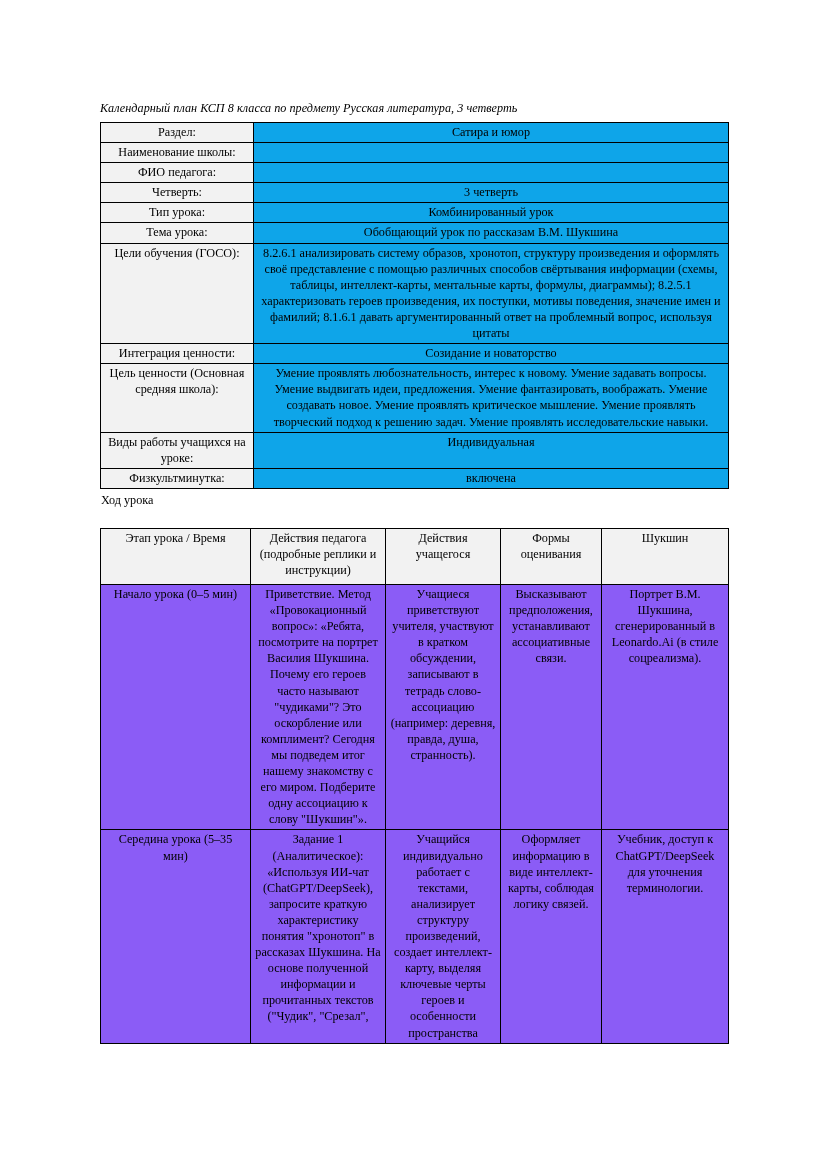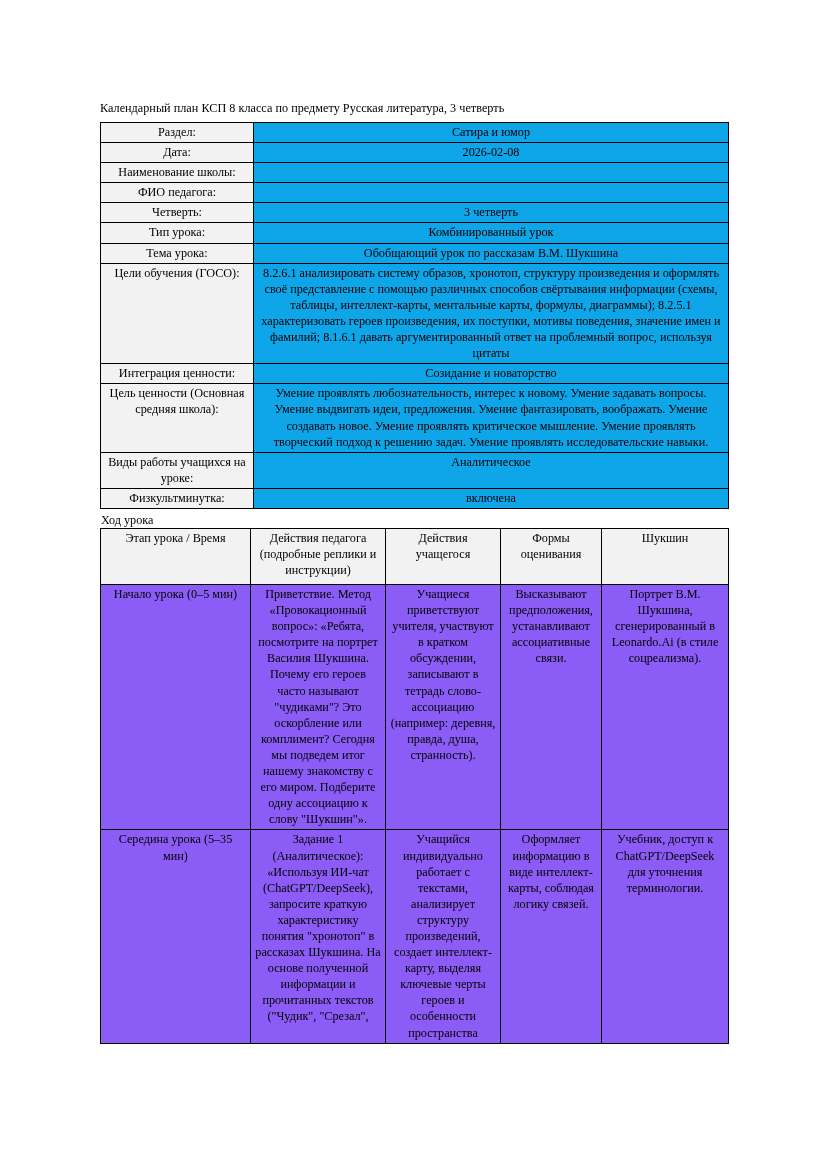--- a/index.html
+++ b/index.html
@@ -22,20 +22,21 @@
     height: 1170px;
     box-sizing: border-box;
     padding: 100px 99px 0 100px;
   }
   .doc-title {
     font-size: 12.2px;
     line-height: 16px;
     margin: 0 0 6px 0;
     letter-spacing: 0.02px;
     white-space: nowrap;
+    font-style: italic;
   }
   .section-label {
     font-size: 12.2px;
     line-height: 16px;
     margin: 3px 0 4px 1px;
   }
   table {
     border-collapse: collapse;
     table-layout: fixed;
     width: 628px;
@@ -101,24 +102,20 @@
     <colgroup>
         <col style="width:153px">
         <col style="width:475px">
       </colgroup>
     <tbody>
       <tr>
         <td class="lbl">Раздел:</td>
         <td class="val">Сатира и юмор</td>
       </tr>
       <tr>
-        <td class="lbl">Дата:</td>
-        <td class="val">2026-02-08</td>
-      </tr>
-      <tr>
         <td class="lbl">Наименование школы:</td>
         <td class="val"></td>
       </tr>
       <tr>
         <td class="lbl">ФИО педагога:</td>
         <td class="val"></td>
       </tr>
       <tr>
         <td class="lbl">Четверть:</td>
         <td class="val">3 четверть</td>
@@ -138,21 +135,21 @@
       <tr>
         <td class="lbl">Интеграция ценности:</td>
         <td class="val">Созидание и новаторство</td>
       </tr>
       <tr>
         <td class="lbl">Цель ценности (Основная средняя школа):</td>
         <td class="val">Умение проявлять любознательность, интерес к новому. Умение задавать вопросы. Умение выдвигать идеи, предложения. Умение фантазировать, воображать. Умение создавать новое. Умение проявлять критическое мышление. Умение проявлять творческий подход к решению задач. Умение проявлять исследовательские навыки.</td>
       </tr>
       <tr>
         <td class="lbl">Виды работы учащихся на уроке:</td>
-        <td class="val">Аналитическое</td>
+        <td class="val">Индивидуальная</td>
       </tr>
       <tr>
         <td class="lbl">Физкультминутка:</td>
         <td class="val">включена</td>
       </tr>
     </tbody>
   </table>
 
   <p class="section-label">Ход урока</p>
 

